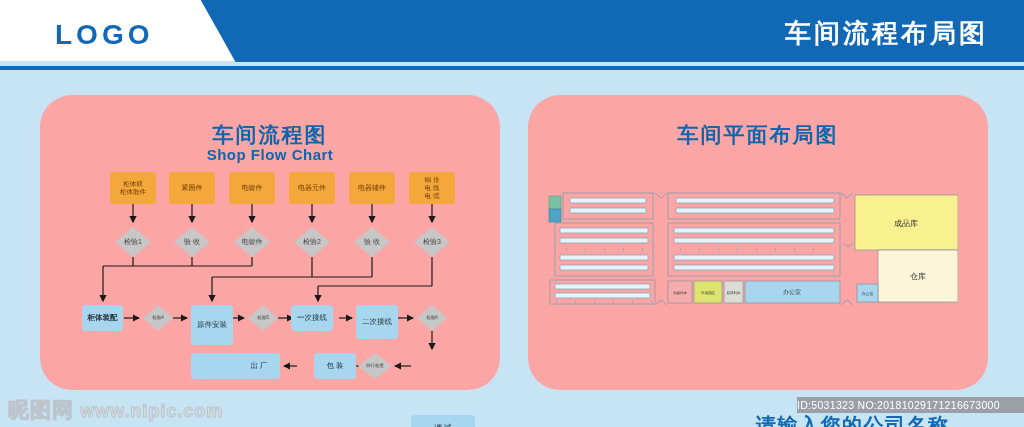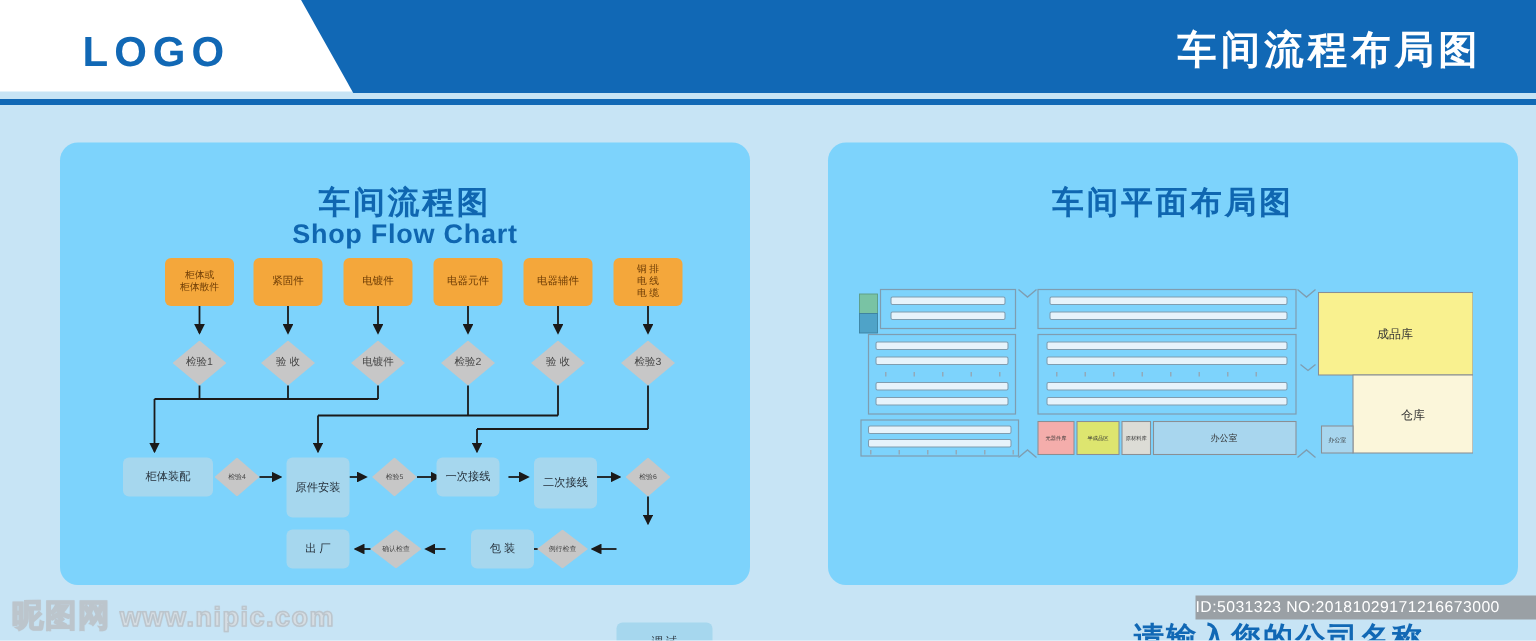--- a/index.html
+++ b/index.html
@@ -6,26 +6,26 @@
   .page{position:relative;width:1024px;height:427px;background:#c7e4f5;overflow:hidden;
         font-family:"Liberation Sans","DejaVu Sans",sans-serif;}
   
   .header{position:absolute;top:0;left:0;width:1024px;height:61px;background:#ffffff;}
   .band{position:absolute;top:0;left:0;width:1024px;height:62px;background:#1168b5;
         clip-path:polygon(19.6% 0,100% 0,100% 100%,23% 100%);}
   .logo{position:absolute;top:19px;left:55px;font-size:28px;font-weight:900;color:#1168b5;letter-spacing:4px;}
   .htitle{position:absolute;top:16px;right:36px;font-size:26px;font-weight:bold;color:#ffffff;letter-spacing:3px;}
   .hline{position:absolute;top:66px;left:0;width:1024px;height:4px;background:#1168b5;}
   
-  .panel{position:absolute;top:95px;width:460px;height:295px;background:#7dd3fc;border-radius:12px;}
-  .panel.left{left:40px;} .panel.right{left:528px;margin-left:24px;}
+  .panel{position:absolute;top:95px;width:460px;height:295px;background:#fca5a5;border-radius:32px;}
+  .panel.left{left:40px;} .panel.right{left:528px;}
   .ptitle{position:absolute;top:26px;left:0;width:100%;text-align:center;
           font-size:21px;font-weight:bold;color:#0f66b0;letter-spacing:2px;}
   .psub{position:absolute;top:51px;left:0;width:100%;text-align:center;
-        font-size:18px;font-weight:bold;color:#0f66b0;letter-spacing:0.5px;}
+        font-size:15px;font-weight:bold;color:#0f66b0;letter-spacing:0.5px;}
   
   .flow-lines{position:absolute;top:0;left:0;width:460px;height:295px;pointer-events:none;}
   .node{position:absolute;display:flex;align-items:center;justify-content:center;
         text-align:center;white-space:pre-line;line-height:1.25;}
   .mat{background:#f4a73b;color:#6d3c05;border-radius:4px;font-size:7px;}
   .mat.multi{font-size:6.5px;}
   .dia{background:#c7c7c7;color:#474747;font-size:7px;
        clip-path:polygon(50% 0,100% 50%,50% 100%,0 50%);}
   .dia.small{font-size:4.6px;}
   .proc{background:#a6d7ee;color:#26313b;border-radius:4px;font-size:7.5px;}
@@ -106,33 +106,33 @@
 电  线
 电  缆</div>
 
     <div class="node dia" style="left:75px;top:132px;width:36px;height:30px;">检验1</div>
     <div class="node dia" style="left:134px;top:132px;width:36px;height:30px;">验  收</div>
     <div class="node dia" style="left:194px;top:132px;width:36px;height:30px;">电镀件</div>
     <div class="node dia" style="left:254px;top:132px;width:36px;height:30px;">检验2</div>
     <div class="node dia" style="left:314px;top:132px;width:36px;height:30px;">验  收</div>
     <div class="node dia" style="left:374px;top:132px;width:36px;height:30px;">检验3</div>
 
-    <div class="node proc" style="left:42px;top:210px;width:60px;height:26px;">柜体装配</div>
+    <div class="node proc" style="left:42px;top:210px;width:41px;height:26px;font-weight:bold;">柜体装配</div>
     <div class="node dia small" style="left:103px;top:210px;width:30px;height:26px;">检验4</div>
     <div class="node proc" style="left:151px;top:210px;width:42px;height:40px;">原件安装</div>
     <div class="node dia small" style="left:208px;top:210px;width:30px;height:26px;">检验5</div>
     <div class="node proc" style="left:251px;top:210px;width:42px;height:26px;">一次接线</div>
     <div class="node proc" style="left:316px;top:210px;width:42px;height:34px;">二次接线</div>
     <div class="node dia small" style="left:377px;top:210px;width:30px;height:26px;">检验6</div>
 
     <div class="node proc" style="left:371px;top:272px;width:64px;height:26px;margin-top:48px;">调  试</div>
     <div class="node dia small" style="left:318px;top:258px;width:34px;height:26px;">例行检查</div>
     <div class="node proc" style="left:274px;top:258px;width:42px;height:26px;">包  装</div>
     <div class="node dia small" style="left:207px;top:258px;width:34px;height:26px;">确认检查</div>
-    <div class="node proc" style="left:151px;top:258px;width:42px;height:26px;">出  厂</div>
+    <div class="node proc" style="left:151px;top:258px;width:42px;height:26px;padding-left:47px;">出  厂</div>
   </section>
 
   <section class="panel right">
     <div class="ptitle">车间平面布局图</div>
 
     <svg class="plan" width="410" height="114" viewBox="0 0 410 114">
 
       <g fill="none" stroke="#7f9db0" stroke-width="0.8">
         <rect x="15" y="1" width="90" height="26"></rect>
         <rect x="7" y="31" width="98" height="53"></rect>

